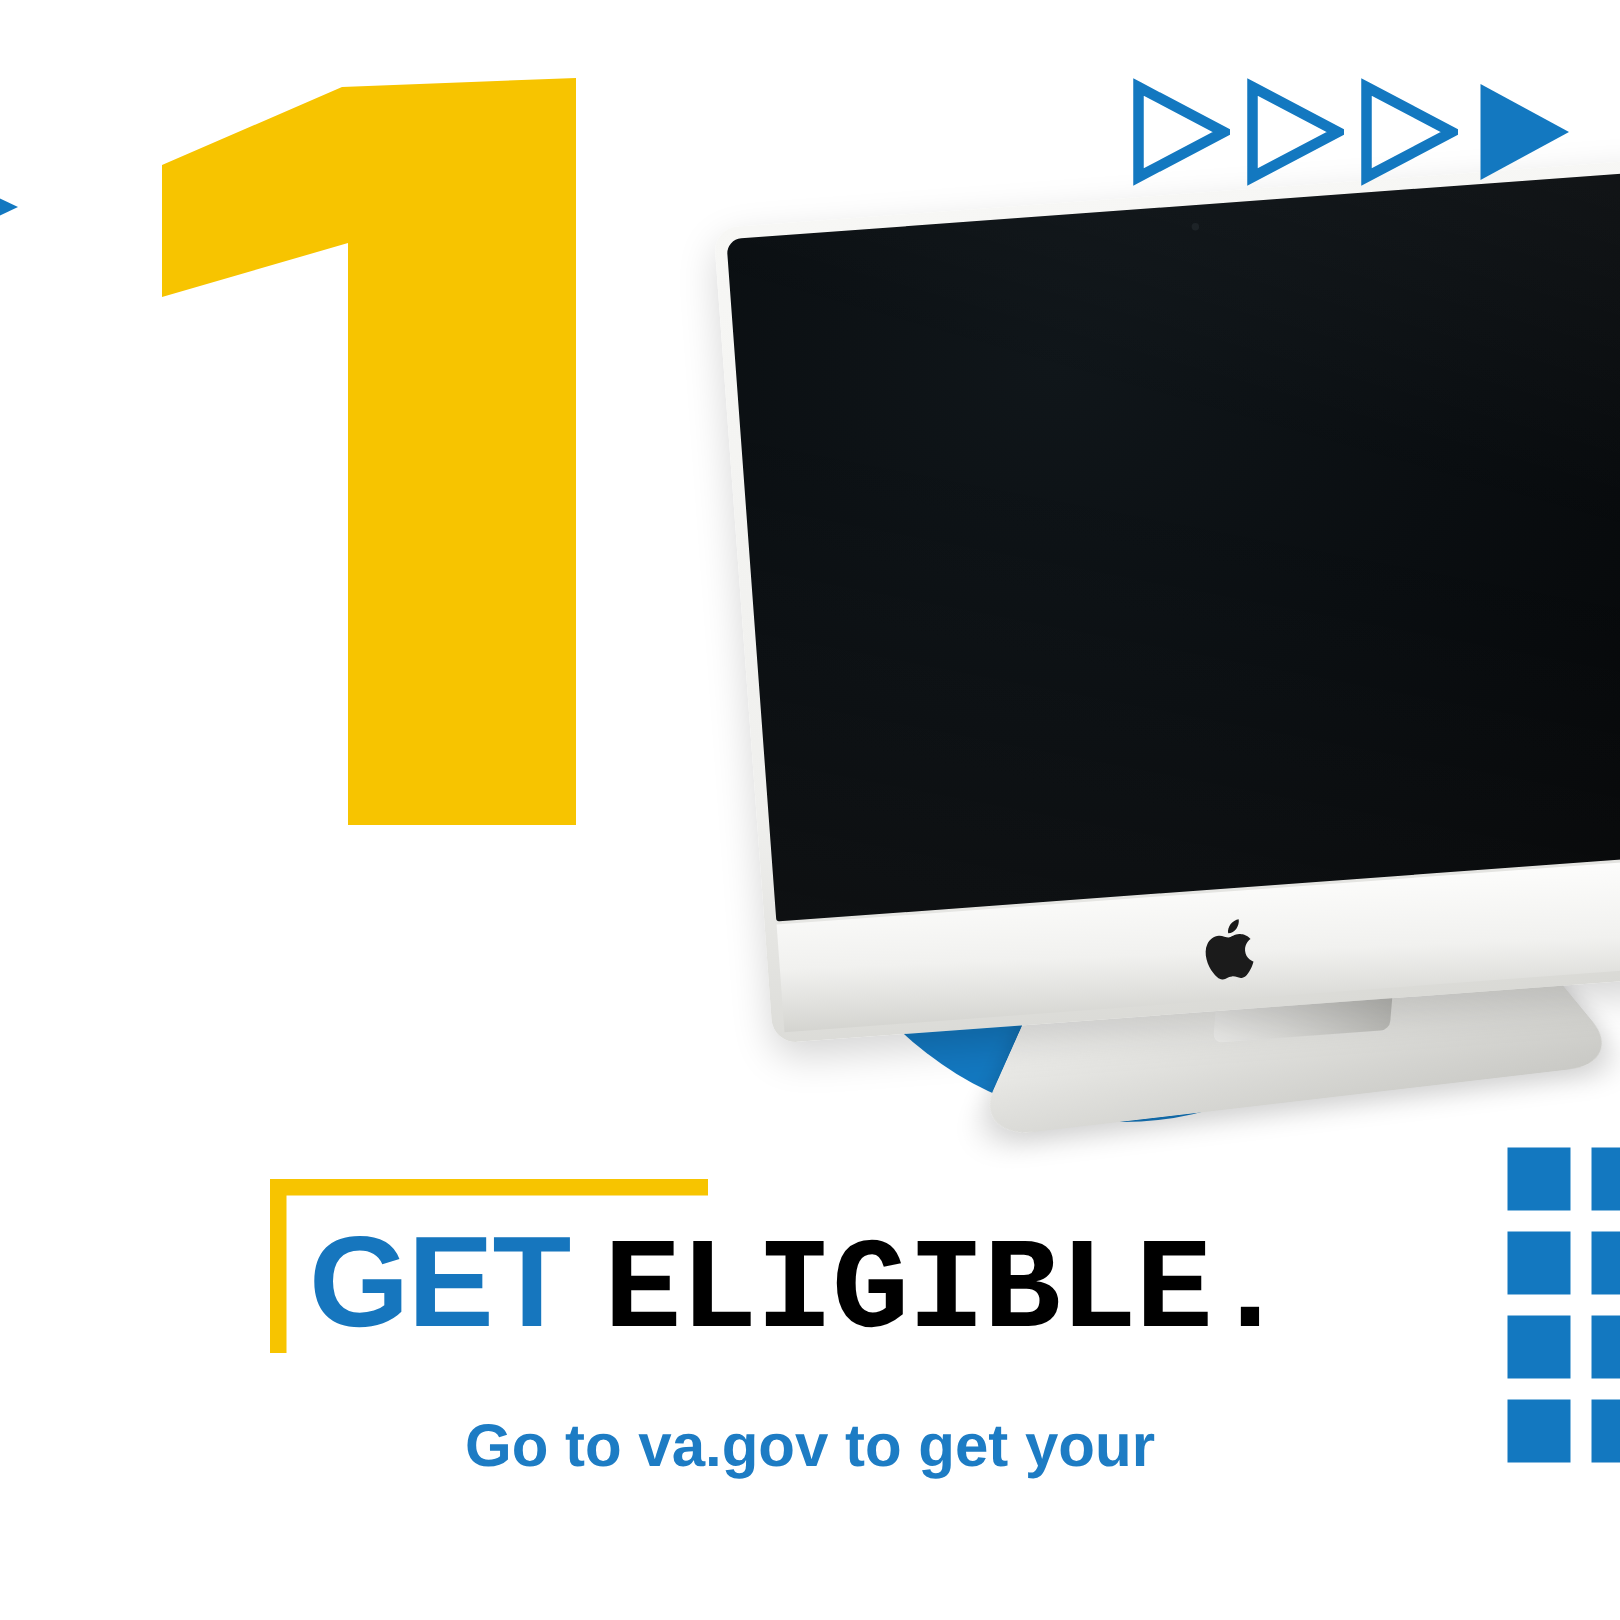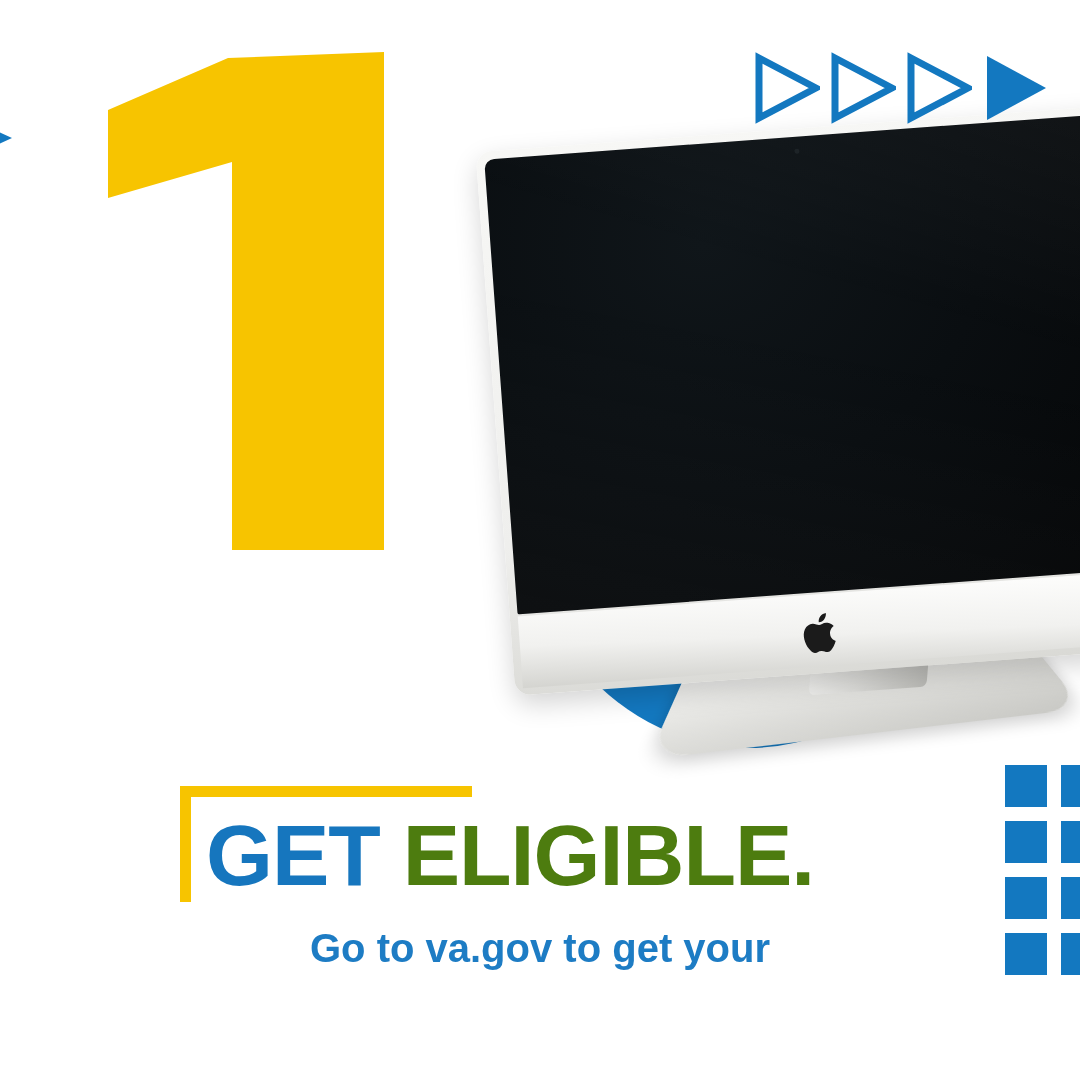--- a/index.html
+++ b/index.html
@@ -207,35 +207,35 @@
     position: absolute;
     left: 206px;
     top: 812px;
     font-size: 86px;
     font-weight: 700;
     letter-spacing: -1px;
     line-height: 1;
     white-space: nowrap;
   }
   .hl-get { color: #1676BE; }
-  .hl-eligible { color: #4d7c0f; }
+  .hl-eligible { color: #000000; font-family: Liberation Mono, monospace; }
 
   .subtitle {
     position: absolute;
     left: 0;
     top: 920px;
     width: 1080px;
     text-align: center;
     color: #1D7CC4;
     font-size: 40px;
     font-weight: 700;
     line-height: 1.42;
     letter-spacing: 0px;
   }
-  .sub-line { display: block; }
+  .sub-line { display: block; margin-top: 16px; }
 </style>
 </head>
 <body>
 
 <div id="poster">
 
   <svg class="edge-arrow" viewBox="0 0 32 32">
     <polygon points="0,2 30,16 0,30" fill="#1378C0"></polygon>
   </svg>
 

